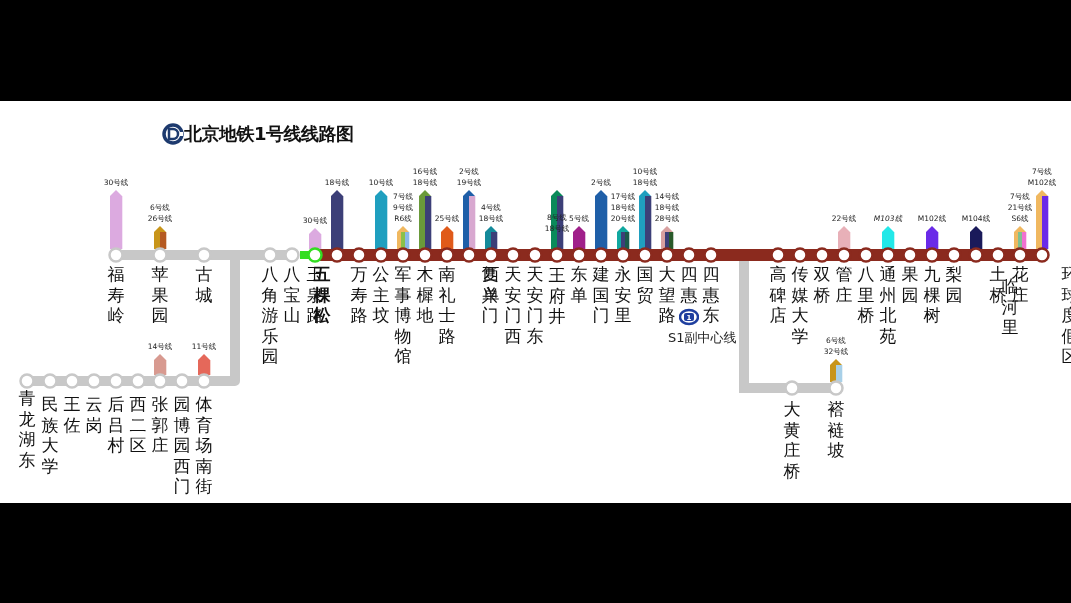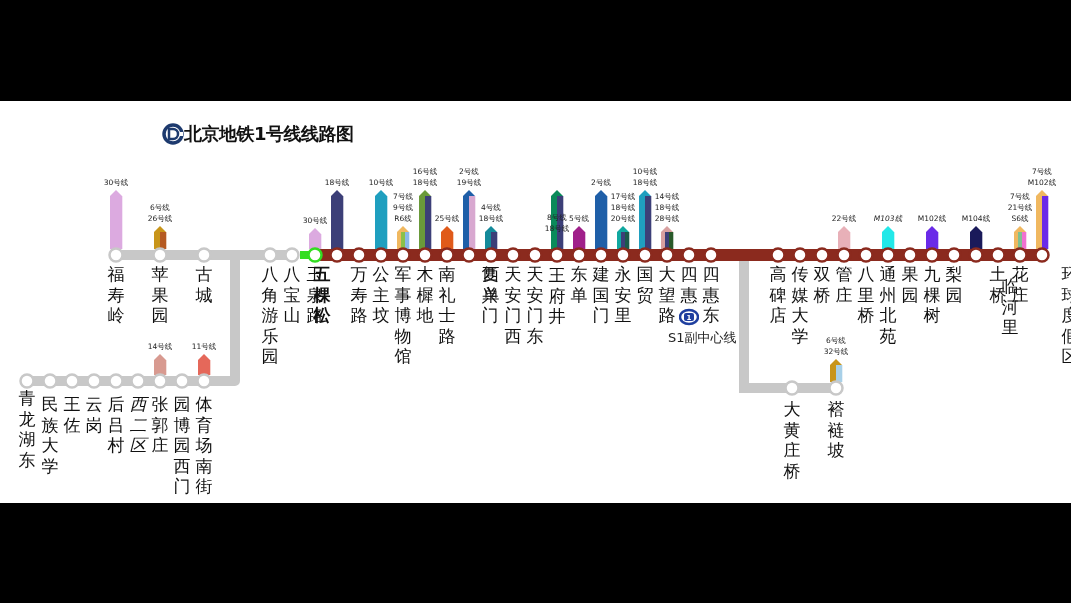--- a/index.html
+++ b/index.html
@@ -202,21 +202,21 @@
       <div class="tlabel" style="left: 116px; top: 76px;">30号线</div>
       <div class="stn-name" style="left: 106px; top: 163px;">福寿岭</div>
       <div class="tlabel" style="left: 160px; top: 101px;">6号线<br>26号线</div>
       <div class="stn-name" style="left: 150px; top: 163px;">苹果园</div>
       <div class="stn-name" style="left: 194px; top: 163px;">古城</div>
       <div class="stn-name" style="left: 17px; top: 280px; margin-top: 7px;">青龙湖东</div>
       <div class="stn-name" style="left: 40px; top: 293px;">民族大学</div>
       <div class="stn-name" style="left: 62px; top: 293px;">王佐</div>
       <div class="stn-name" style="left: 84px; top: 293px;">云岗</div>
       <div class="stn-name" style="left: 106px; top: 293px;">后吕村</div>
-      <div class="stn-name" style="left: 128px; top: 293px; font-style: italic;">西二区</div>
+      <div class="stn-name" style="left: 128px; top: 293px;">西二区</div>
       <div class="tlabel" style="left: 160px; top: 240px;">14号线</div>
       <div class="stn-name" style="left: 150px; top: 293px;">张郭庄</div>
       <div class="stn-name" style="left: 172px; top: 293px;">园博园西门</div>
       <div class="tlabel" style="left: 204px; top: 240px;">11号线</div>
       <div class="stn-name" style="left: 194px; top: 293px;">体育场南街</div>
       <div class="stn-name" style="left: 260px; top: 163px;">八角游乐园</div>
       <div class="stn-name" style="left: 282px; top: 163px;">八宝山</div>
       <div class="tlabel" style="left: 315px; top: 114px;">30号线</div>
       <div class="stn-name" style="left: 305px; top: 163px;">玉泉路</div>
       <div class="tlabel" style="left: 337px; top: 76px;">18号线</div>

